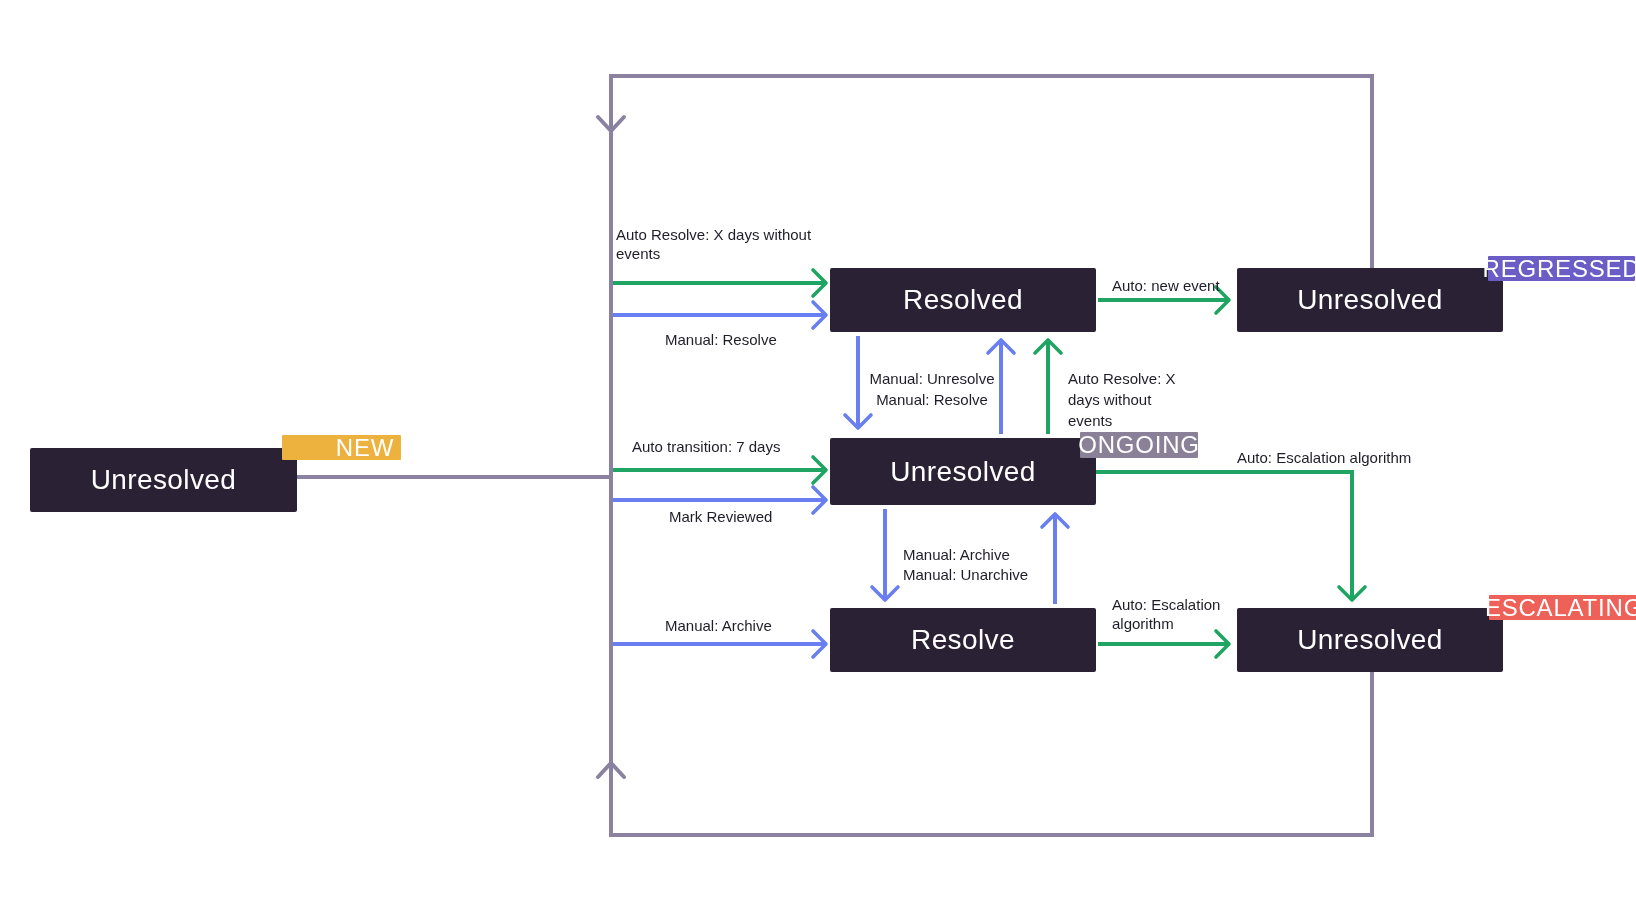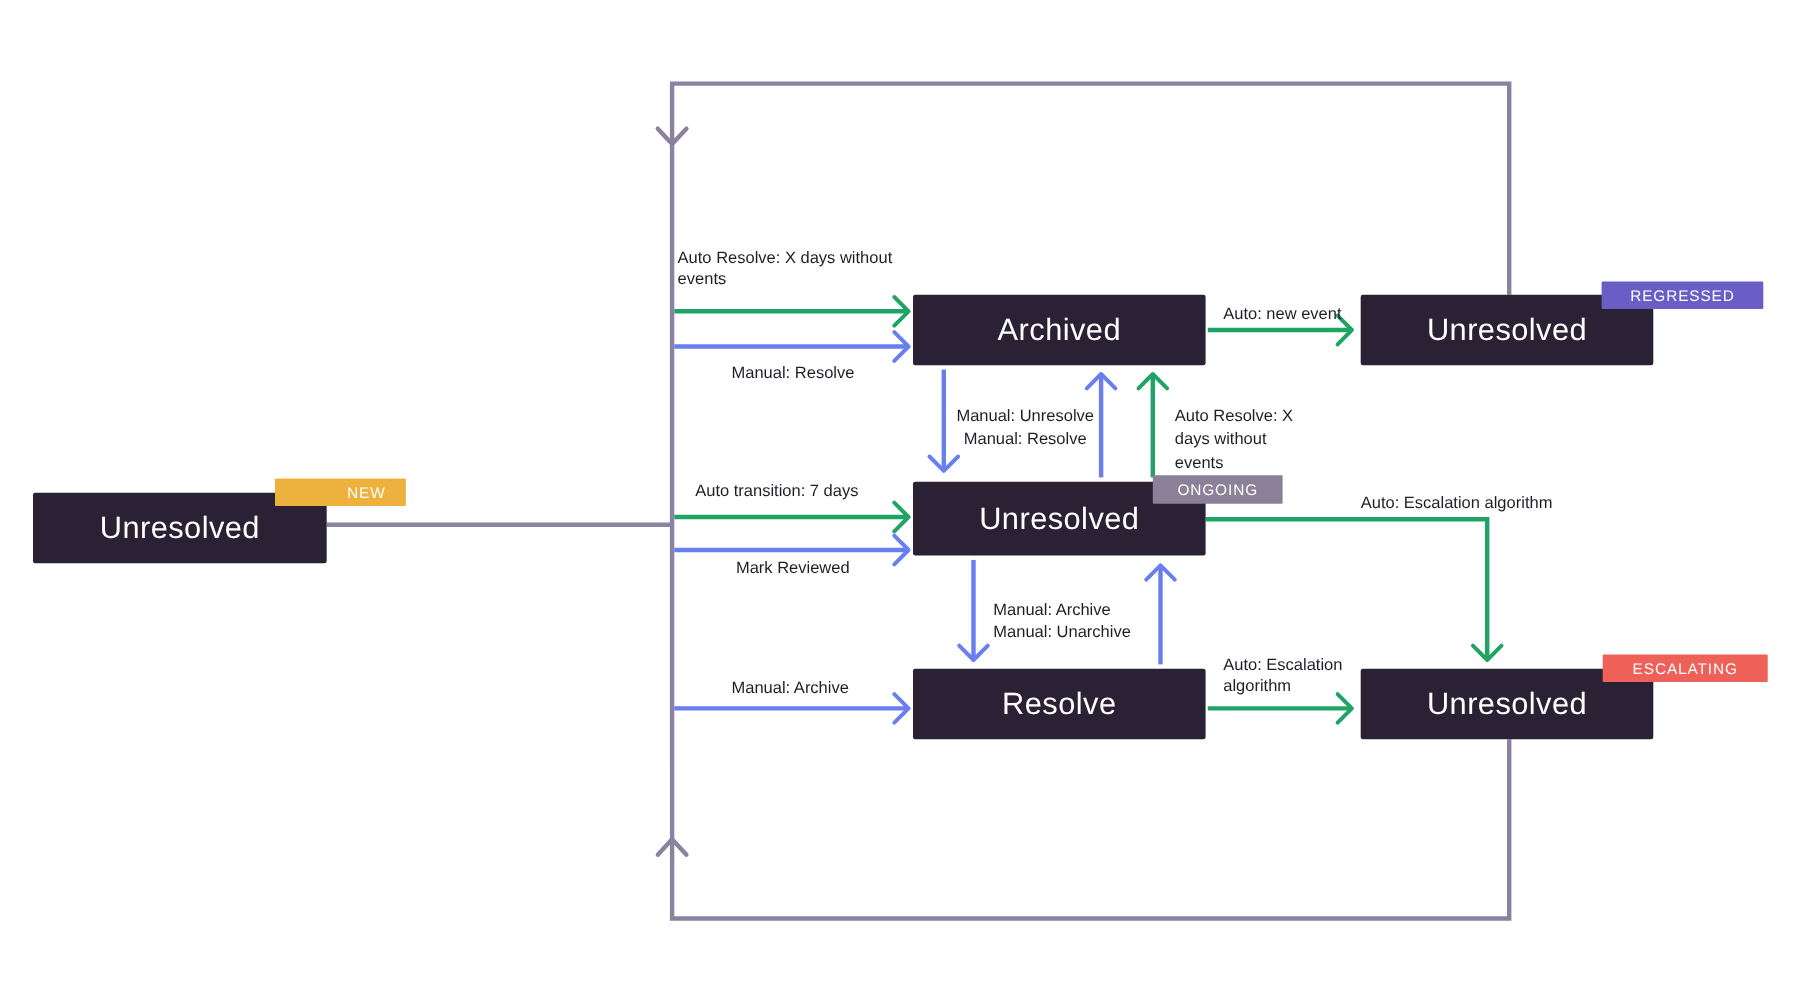--- a/index.html
+++ b/index.html
@@ -32,24 +32,25 @@
     letter-spacing: 0.4px;
     border-radius: 2px;
     z-index: 2;
   }
   .badge {
     position: absolute;
     color: #ffffff;
     display: flex;
     align-items: center;
     justify-content: center;
-    font-size: 14px;
+    font-size: 24px;
     letter-spacing: 0.8px;
     z-index: 3;
     border-radius: 1px;
+    margin-left: 32px;
   }
   .badge.new        { background: #EDB13E; }
   .badge.ongoing    { background: #8A8199; }
   .badge.regressed  { background: #6A5DC6; }
   .badge.escalating { background: #EE6158; text-align: center; }
   .elabel {
     position: absolute;
     font-size: 15px;
     font-weight: 500;
     color: #1F1E28;
@@ -94,21 +95,21 @@
     <path d="M858 336 L858 428" fill="none" stroke="#687EF1" stroke-width="4" marker-end="url(#head-blue)"></path>
     <path d="M1001 434 L1001 340" fill="none" stroke="#687EF1" stroke-width="4" marker-end="url(#head-blue)"></path>
     <path d="M885 509 L885 600" fill="none" stroke="#687EF1" stroke-width="4" marker-end="url(#head-blue)"></path>
     <path d="M1055 604 L1055 514" fill="none" stroke="#687EF1" stroke-width="4" marker-end="url(#head-blue)"></path>
   </svg>
 
   <div class="node" style="left:30px; top:448px; width:267px; height:64px;">
     <span>Unresolved</span>
   </div>
   <div class="node" style="left:830px; top:268px; width:266px; height:64px;">
-    <span>Archived</span>
+    <span>Resolved</span>
   </div>
   <div class="node" style="left:830px; top:438px; width:266px; height:67px;">
     <span>Unresolved</span>
   </div>
   <div class="node" style="left:830px; top:608px; width:266px; height:64px;">
     <span>Resolve</span>
   </div>
   <div class="node" style="left:1237px; top:268px; width:266px; height:64px;">
     <span>Unresolved</span>
   </div>

